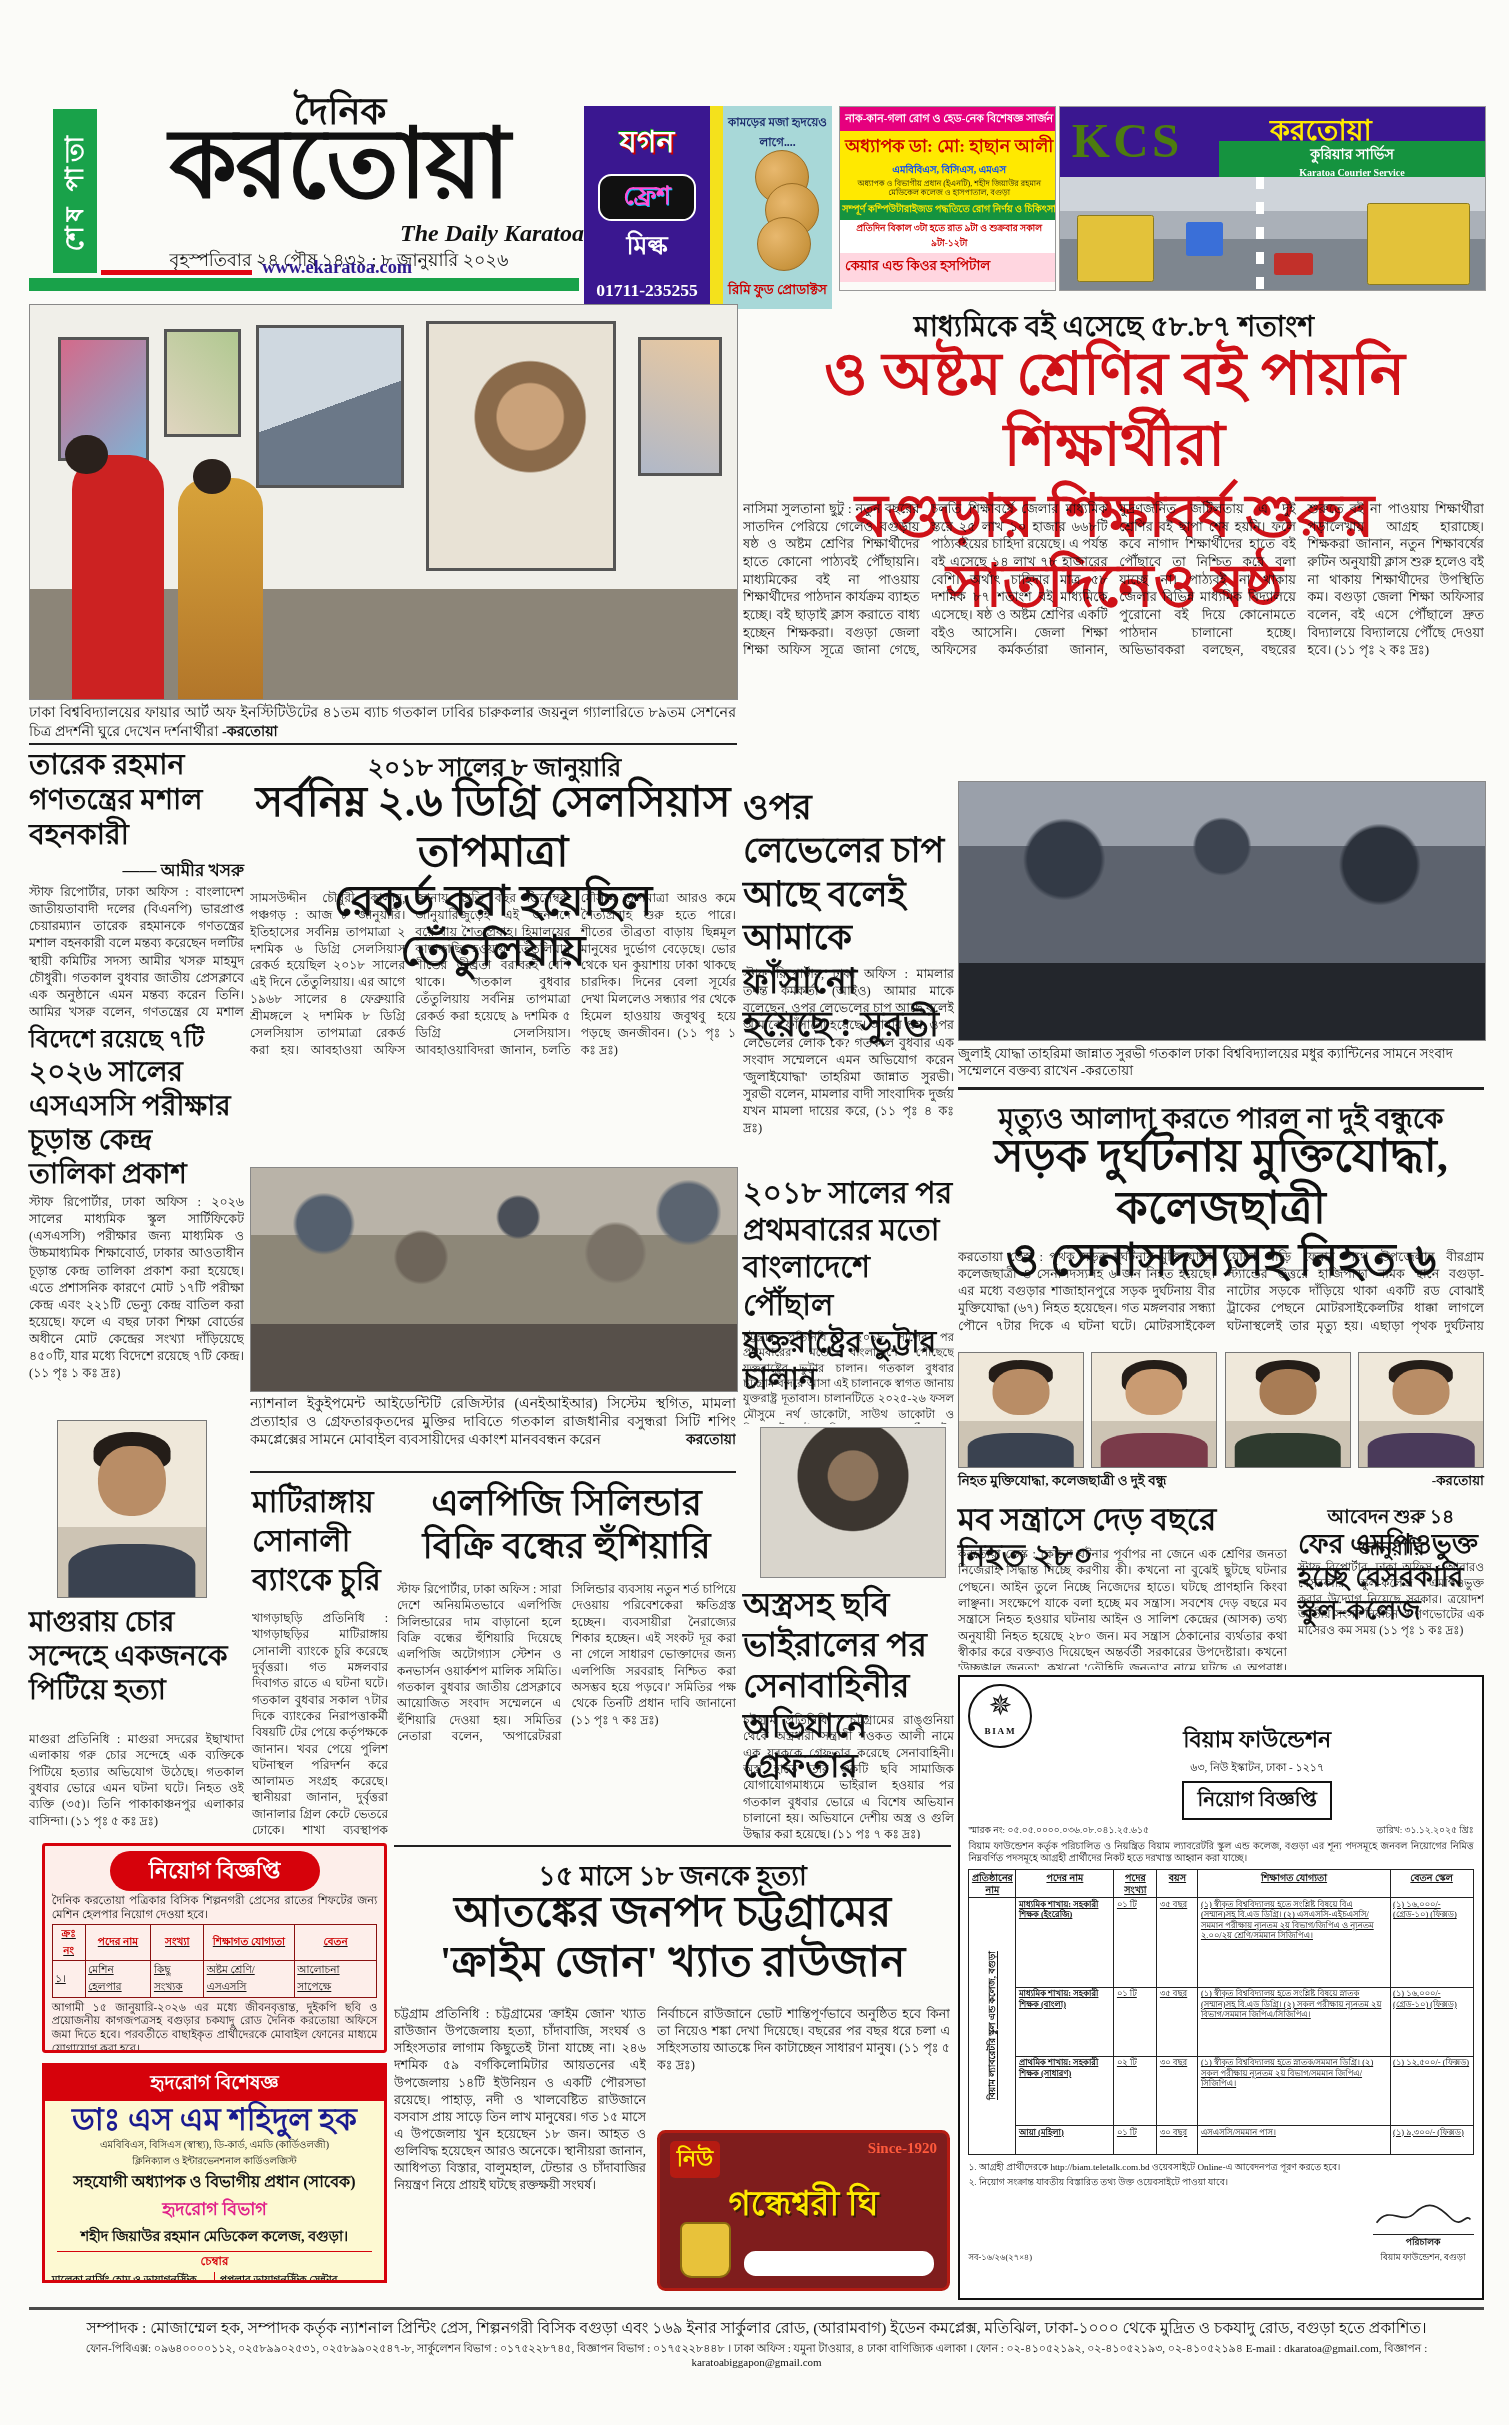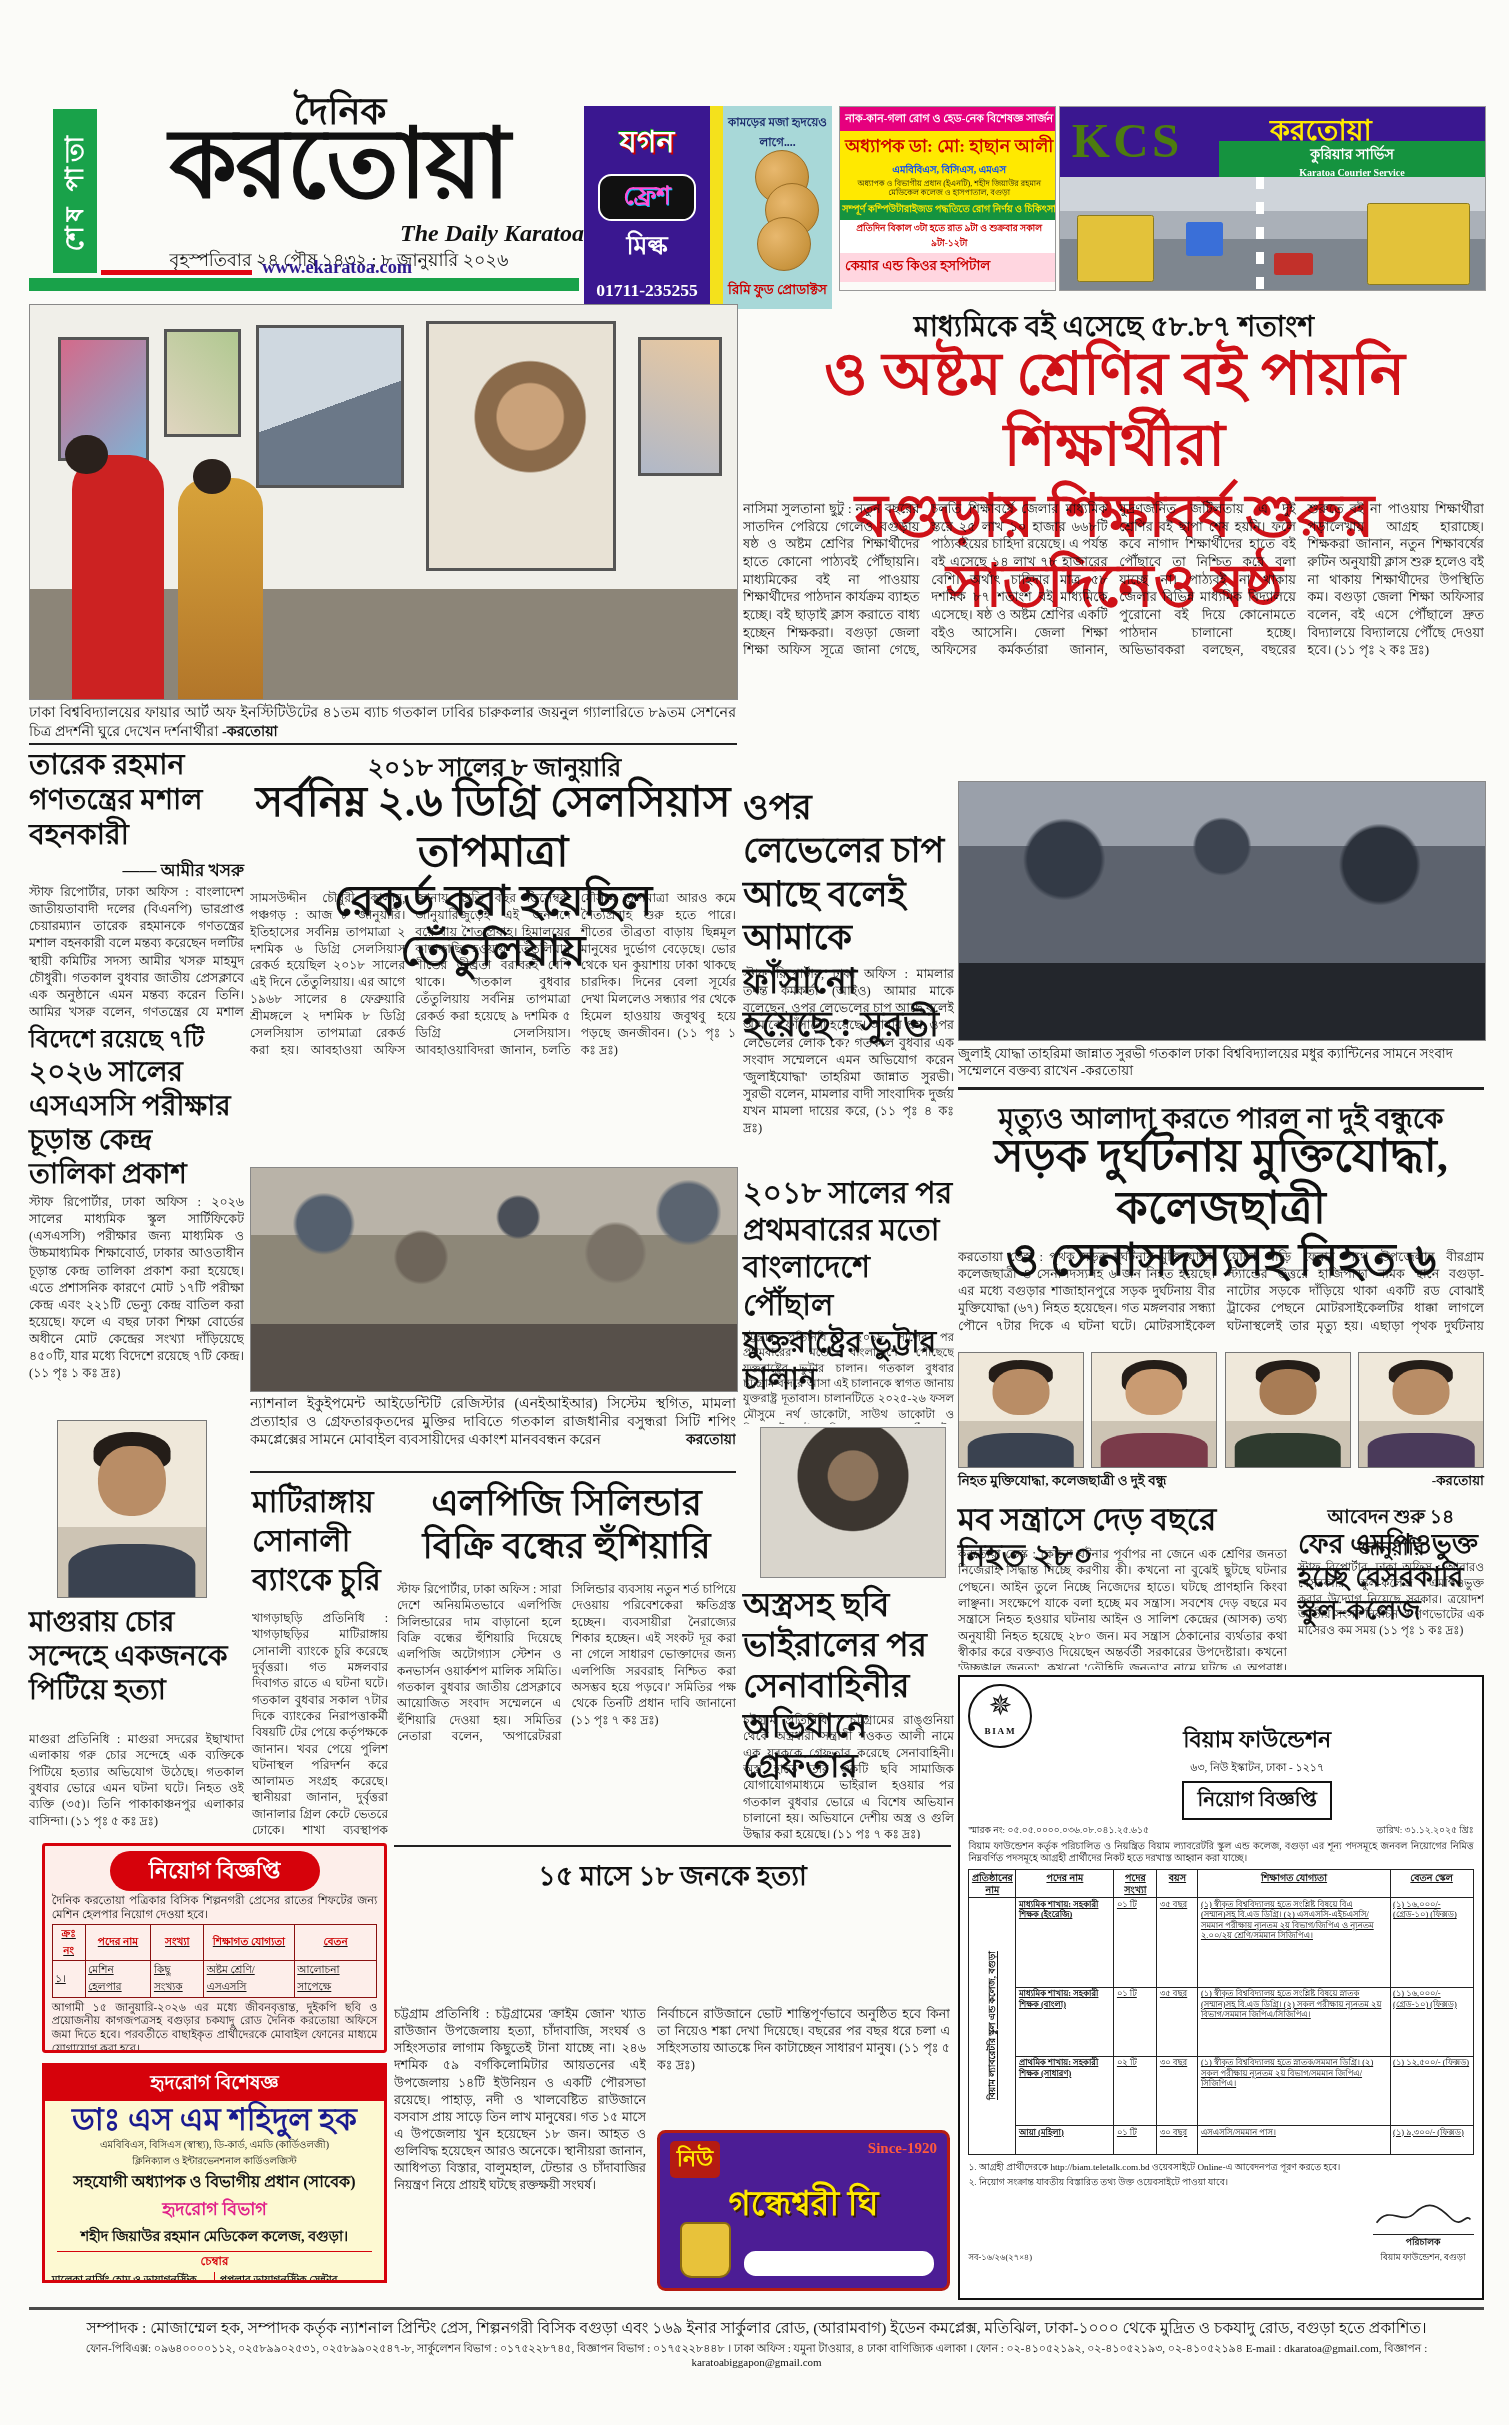--- a/index.html
+++ b/index.html
@@ -220,24 +220,28 @@
   <div class="abs rule" style="left:250px;top:1471px;width:486px;height:1.7px;"></div>
 
   <div class="abs hl" style="left:252px;top:1482px;width:136px;font-size:30px;line-height:1.3;">মাটিরাঙ্গায় সোনালী ব্যাংকে চুরি</div>
   <div class="abs body-txt j" style="left:252px;top:1610px;width:136px;height:226px;font-size:12px;">খাগড়াছড়ি প্রতিনিধি : খাগড়াছড়ির মাটিরাঙ্গায় সোনালী ব্যাংকে চুরি করেছে দুর্বৃত্তরা। গত মঙ্গলবার দিবাগত রাতে এ ঘটনা ঘটে। গতকাল বুধবার সকাল ৭টার দিকে ব্যাংকের নিরাপত্তাকর্মী বিষয়টি টের পেয়ে কর্তৃপক্ষকে জানান। খবর পেয়ে পুলিশ ঘটনাস্থল পরিদর্শন করে আলামত সংগ্রহ করেছে। স্থানীয়রা জানান, দুর্বৃত্তরা জানালার গ্রিল কেটে ভেতরে ঢোকে। শাখা ব্যবস্থাপক জানান, ভল্টের টাকা অক্ষত রয়েছে। ঘটনা তদন্তে কমিটি গঠন করা হয়েছে। (১১ পৃঃ ৬ কঃ দ্রঃ)</div>
 
   <div class="abs c hl" style="left:397px;top:1482px;width:339px;font-size:36px;line-height:1.2;">এলপিজি সিলিন্ডার বিক্রি বন্ধের হুঁশিয়ারি</div>
   <div class="abs body-txt j" style="left:397px;top:1581px;width:339px;height:255px;column-count:2;column-gap:10px;font-size:12px;">স্টাফ রিপোর্টার, ঢাকা অফিস : সারা দেশে অনিয়মিতভাবে এলপিজি সিলিন্ডারের দাম বাড়ানো হলে বিক্রি বন্ধের হুঁশিয়ারি দিয়েছে এলপিজি অটোগ্যাস স্টেশন ও কনভার্সন ওয়ার্কশপ মালিক সমিতি। গতকাল বুধবার জাতীয় প্রেসক্লাবে আয়োজিত সংবাদ সম্মেলনে এ হুঁশিয়ারি দেওয়া হয়। সমিতির নেতারা বলেন, 'অপারেটররা সিলিন্ডার ব্যবসায় নতুন শর্ত চাপিয়ে দেওয়ায় পরিবেশকেরা ক্ষতিগ্রস্ত হচ্ছেন। ব্যবসায়ীরা নৈরাজ্যের শিকার হচ্ছেন। এই সংকট দূর করা না গেলে সাধারণ ভোক্তাদের জন্য এলপিজি সরবরাহ নিশ্চিত করা অসম্ভব হয়ে পড়বে।' সমিতির পক্ষ থেকে তিনটি প্রধান দাবি জানানো (১১ পৃঃ ৭ কঃ দ্রঃ)</div>
 
   <div class="abs rule" style="left:394px;top:1845px;width:557px;height:1.7px;"></div>
   <div class="abs c b" style="left:394px;top:1855px;width:557px;font-size:27px;">১৫ মাসে ১৮ জনকে হত্যা</div>
+  <div class="abs c hl" style="left:394px;top:1888px;width:557px;font-size:42px;line-height:1.18;">
+    <div>আতঙ্কের জনপদ চট্টগ্রামের</div>
+    <div>'ক্রাইম জোন' খ্যাত রাউজান</div>
+  </div>
   <div class="abs body-txt j" style="left:394px;top:2006px;width:252px;height:288px;">চট্টগ্রাম প্রতিনিধি : চট্টগ্রামের 'ক্রাইম জোন' খ্যাত রাউজান উপজেলায় হত্যা, চাঁদাবাজি, সংঘর্ষ ও সহিংসতার লাগাম কিছুতেই টানা যাচ্ছে না। ২৪৬ দশমিক ৫৯ বর্গকিলোমিটার আয়তনের এই উপজেলায় ১৪টি ইউনিয়ন ও একটি পৌরসভা রয়েছে। পাহাড়, নদী ও খালবেষ্টিত রাউজানে বসবাস প্রায় সাড়ে তিন লাখ মানুষের। গত ১৫ মাসে এ উপজেলায় খুন হয়েছেন ১৮ জন। আহত ও গুলিবিদ্ধ হয়েছেন আরও অনেকে। স্থানীয়রা জানান, আধিপত্য বিস্তার, বালুমহাল, টেন্ডার ও চাঁদাবাজির নিয়ন্ত্রণ নিয়ে প্রায়ই ঘটছে রক্তক্ষয়ী সংঘর্ষ।</div>
   <div class="abs body-txt j" style="left:657px;top:2006px;width:293px;height:117px;">নির্বাচনে রাউজানে ভোট শান্তিপূর্ণভাবে অনুষ্ঠিত হবে কিনা তা নিয়েও শঙ্কা দেখা দিয়েছে। বছরের পর বছর ধরে চলা এ সহিংসতায় আতঙ্কে দিন কাটাচ্ছেন সাধারণ মানুষ। (১১ পৃঃ ৫ কঃ দ্রঃ)</div>
 
-  <div class="abs adbox" style="left:657px;top:2130px;width:293px;height:161px;background:#4c1d95;border:3.4px solid #b51b12;border-radius:8.4px;box-sizing:border-box;">
+  <div class="abs adbox" style="left:657px;top:2130px;width:293px;height:161px;background:#7f1d1d;border:3.4px solid #b51b12;border-radius:8.4px;box-sizing:border-box;">
     <div class="b" style="position:absolute;left:10px;top:8.4px;font-size:22px;color:#ffe900;background:#b51b12;padding:0 6.7px;border-radius:5px;">নিউ</div>
     <div class="b" style="position:absolute;right:10px;top:6.7px;font-size:15px;color:#ff5a3c;">Since-1920</div>
     <div class="b" style="position:absolute;left:0;top:44px;width:100%;text-align:center;font-size:34px;color:#ffe900;text-shadow:1.7px 1.7px 0 #3a1c0a;">গন্ধেশ্বরী ঘি</div>
     <div class="abs" style="left:20px;bottom:10px;width:47px;height:52px;border-radius:6.7px 6.7px 11.7px 11.7px;background:#e8c23a;border:2.5px solid #8a6a10;"></div>
     <div class="abs" style="left:84px;bottom:11.7px;right:13.4px;height:25px;background:#fff;border-radius:11.7px;"></div>
   </div>
 
   <div class="abs hl" style="left:743px;top:786px;width:211px;font-size:35px;line-height:1.24;">ওপর লেভেলের চাপ আছে বলেই আমাকে ফাঁসানো হয়েছে : সুরভী</div>
   <div class="abs body-txt j" style="left:743px;top:966px;width:211px;height:200px;">স্টাফ রিপোর্টার, ঢাকা অফিস : মামলার তদন্ত কর্মকর্তা (আইও) আমার মাকে বলেছেন, ওপর লেভেলের চাপ আছে বলেই আমাকে ফাঁসানো হয়েছে। আমার প্রশ্ন, ওপর লেভেলের লোক কে? গতকাল বুধবার এক সংবাদ সম্মেলনে এমন অভিযোগ করেন 'জুলাইযোদ্ধা' তাহরিমা জান্নাত সুরভী। সুরভী বলেন, মামলার বাদী সাংবাদিক দুর্জয় যখন মামলা দায়ের করে, (১১ পৃঃ ৪ কঃ দ্রঃ)</div>
 

